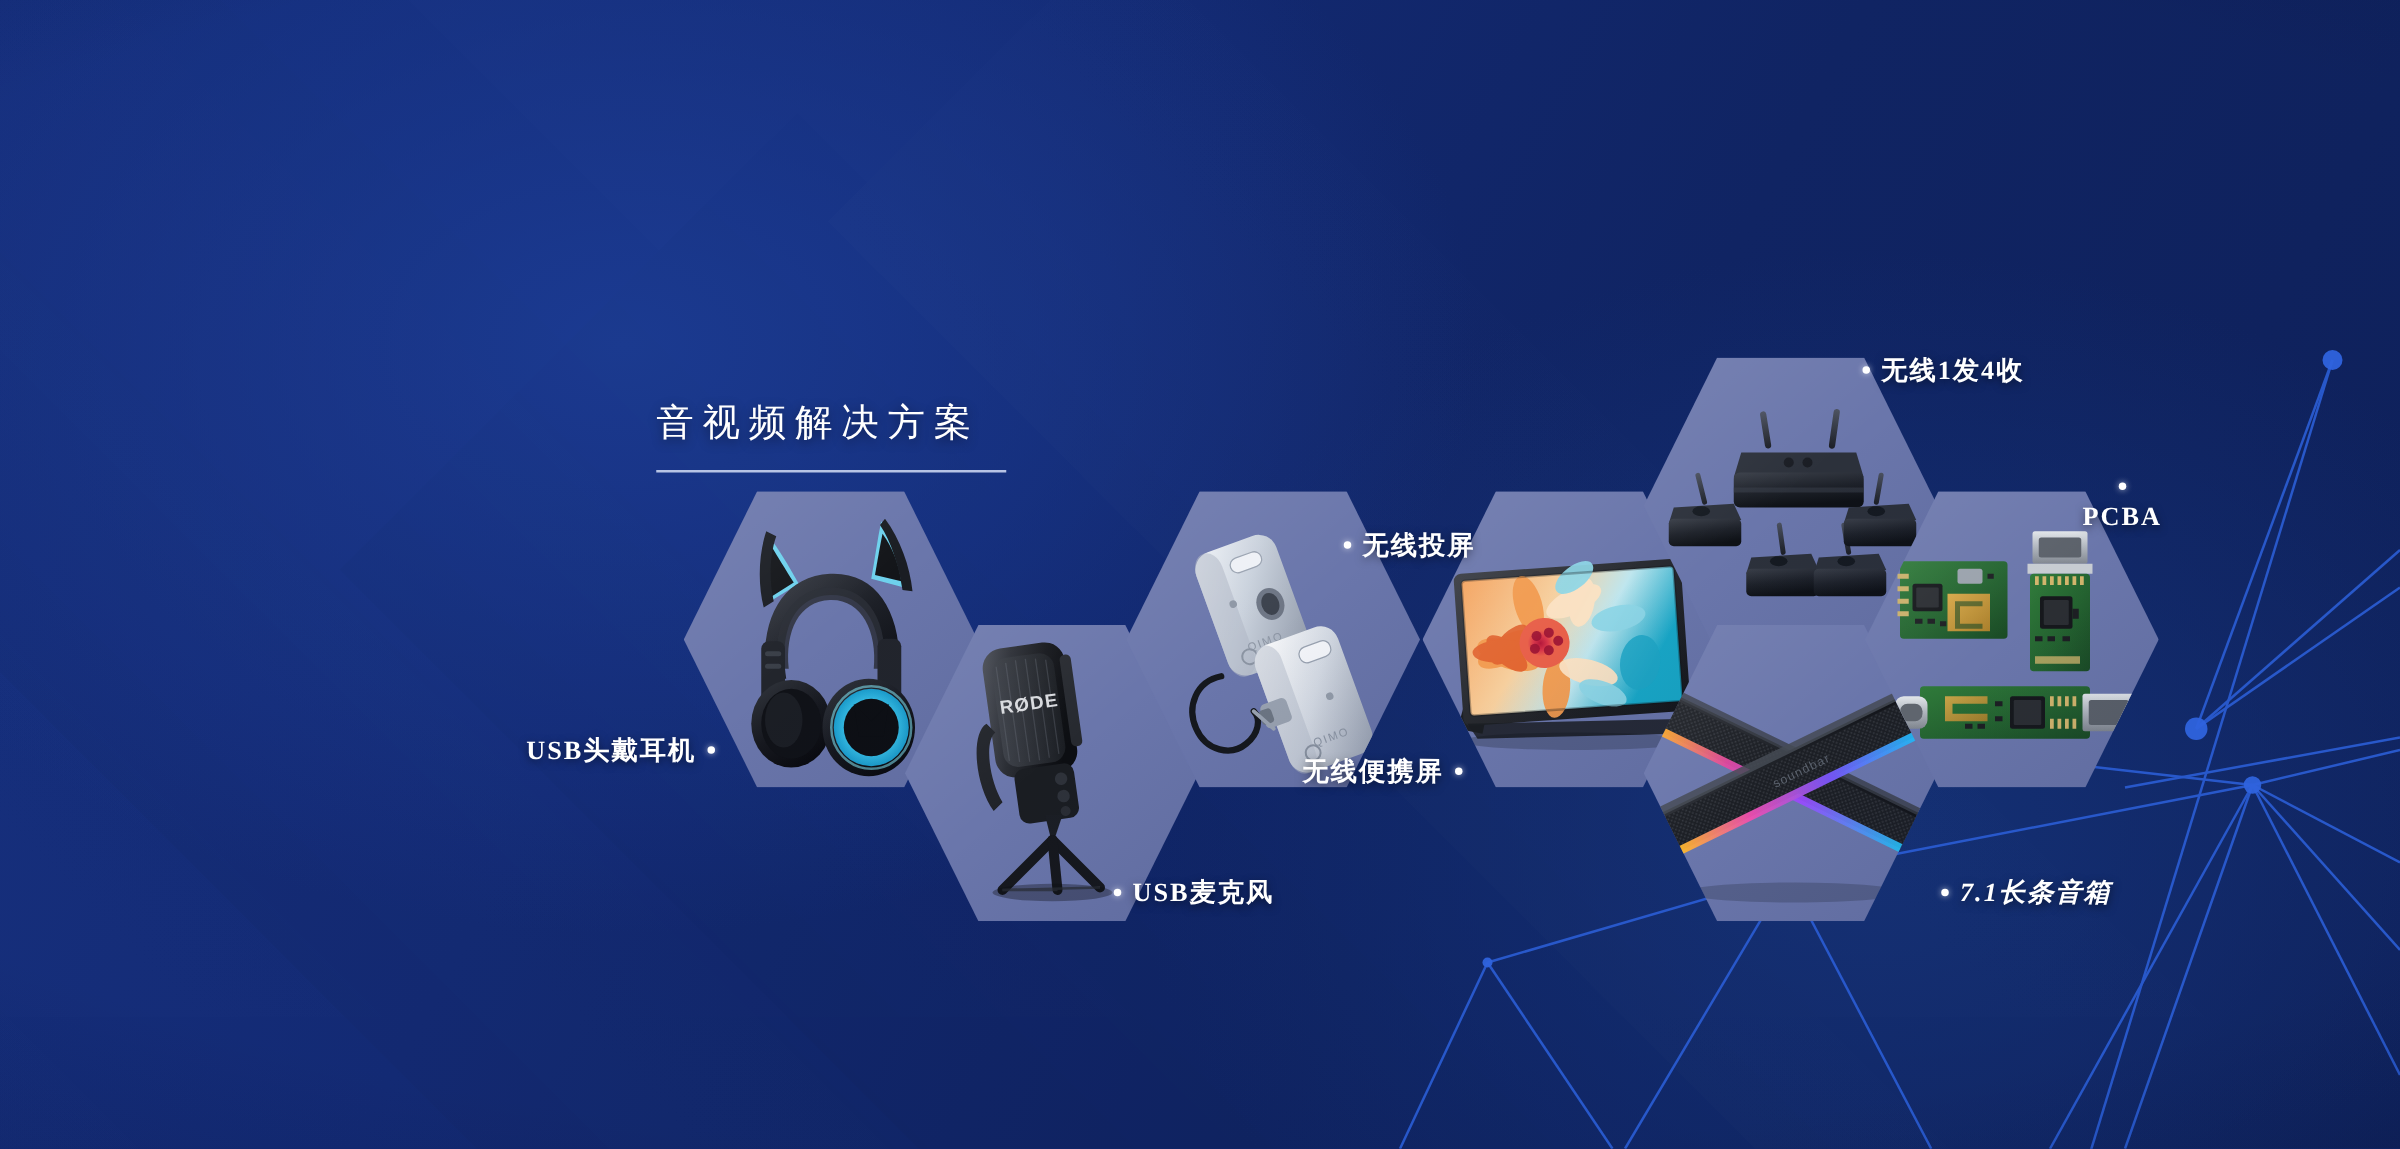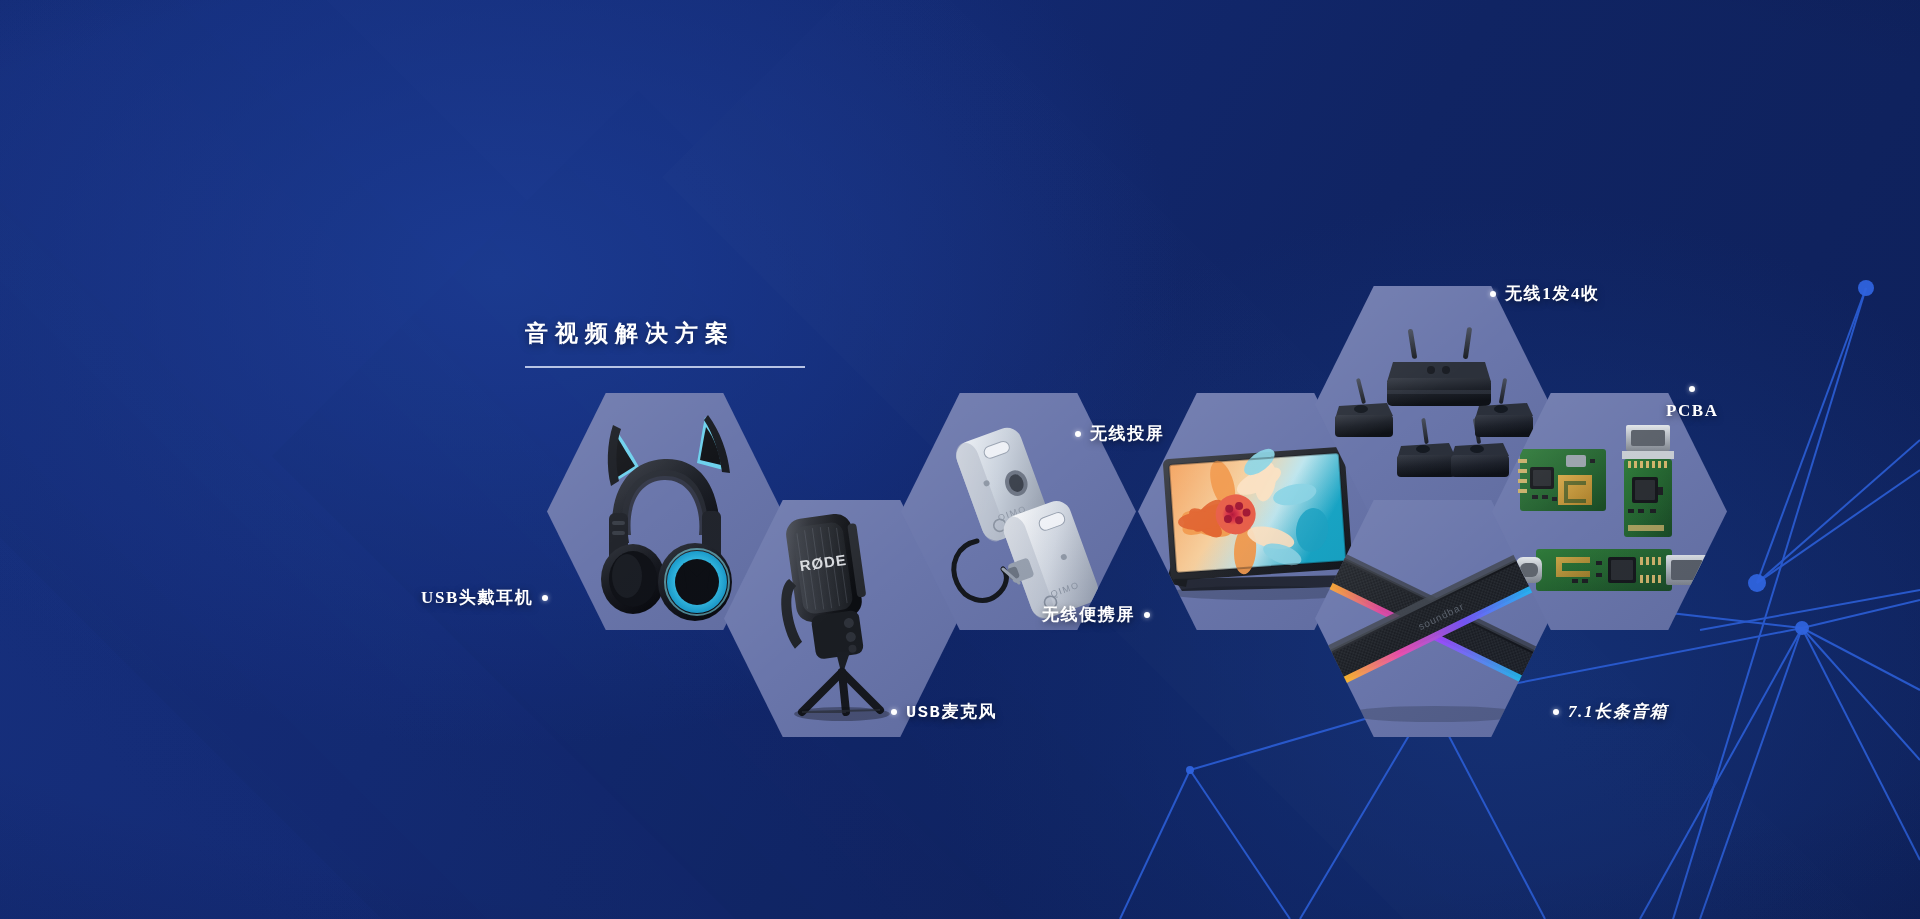--- a/index.html
+++ b/index.html
@@ -26,42 +26,42 @@
   .b2{left:14%;top:-34%;width:30%;height:180%;background:linear-gradient(90deg,rgba(0,0,0,.05),rgba(0,0,0,0));}
   .b3{left:62%;top:-30%;width:38%;height:180%;background:linear-gradient(90deg,rgba(255,255,255,.015),rgba(255,255,255,0));}
   .b4{left:40%;top:10%;width:26%;height:140%;background:linear-gradient(90deg,rgba(0,0,0,.045),rgba(0,0,0,0));}
   .bg-net{position:absolute;inset:0;}
   .bg-vig{position:absolute;inset:0;
     background:radial-gradient(130% 105% at 50% 46%, rgba(0,0,0,0) 52%, rgba(4,12,44,.45) 100%);}
 
   
   #title-block{position:absolute;left:525px;top:318px;width:290px;}
   .title-text{
-    font-size:23px;color:#ffffff;font-weight:700;letter-spacing:7px;
+    font-size:30px;color:#ffffff;font-weight:400;letter-spacing:7px;
     text-shadow:0 2px 9px rgba(0,0,0,.45);white-space:nowrap;
   }
   .title-rule{margin-top:17px;width:280px;height:2px;background:#c9d4ef;opacity:.9;}
 
   
   .hex{
     position:absolute;
     clip-path:polygon(25% 0%,75% 0%,100% 50%,75% 100%,25% 100%,0% 50%);
     background:#6a76ab;
     overflow:hidden;
   }
   .hex .hex-sheen{
     position:absolute;inset:0;
     background:linear-gradient(140deg,rgba(255,255,255,.09) 0%,rgba(255,255,255,0) 48%,rgba(10,20,60,.10) 100%);
     pointer-events:none;
   }
   .hex .art{position:absolute;inset:0;}
 
   
   .label{
-    position:absolute;color:#fff;font-size:17px;font-weight:700;
+    position:absolute;color:#fff;font-size:21px;font-weight:700;
     letter-spacing:1.6px;white-space:nowrap;
     text-shadow:0 2px 7px rgba(0,0,0,.5);
     display:flex;align-items:center;gap:9px;
   }
   .label .dot{
     width:6px;height:6px;border-radius:50%;background:#fff;flex:0 0 auto;
     box-shadow:0 0 5px rgba(255,255,255,.65);
   }
   .label.right-dot{flex-direction:row;}
   .label.left-dot{flex-direction:row;}
@@ -548,21 +548,21 @@
     </svg>
   </div>
   <div class="hex-sheen"></div>
 </div>
 
 <div class="label right-dot" style="left:421px;top:586px;">
   <span>USB头戴耳机</span>
   <span class="dot"></span>
 </div>
 
-<div class="label left-dot" style="left:891px;top:700px;font-family:Liberation Mono, monospace;">
+<div class="label left-dot" style="left:891px;top:700px;">
   <span class="dot"></span>
   <span>USB麦克风</span>
 </div>
 
 <div class="label left-dot" style="left:1075px;top:382px;margin-top:40px;">
   <span class="dot"></span>
   <span>无线投屏</span>
 </div>
 
 <div class="label right-dot" style="left:1042px;top:603px;">

